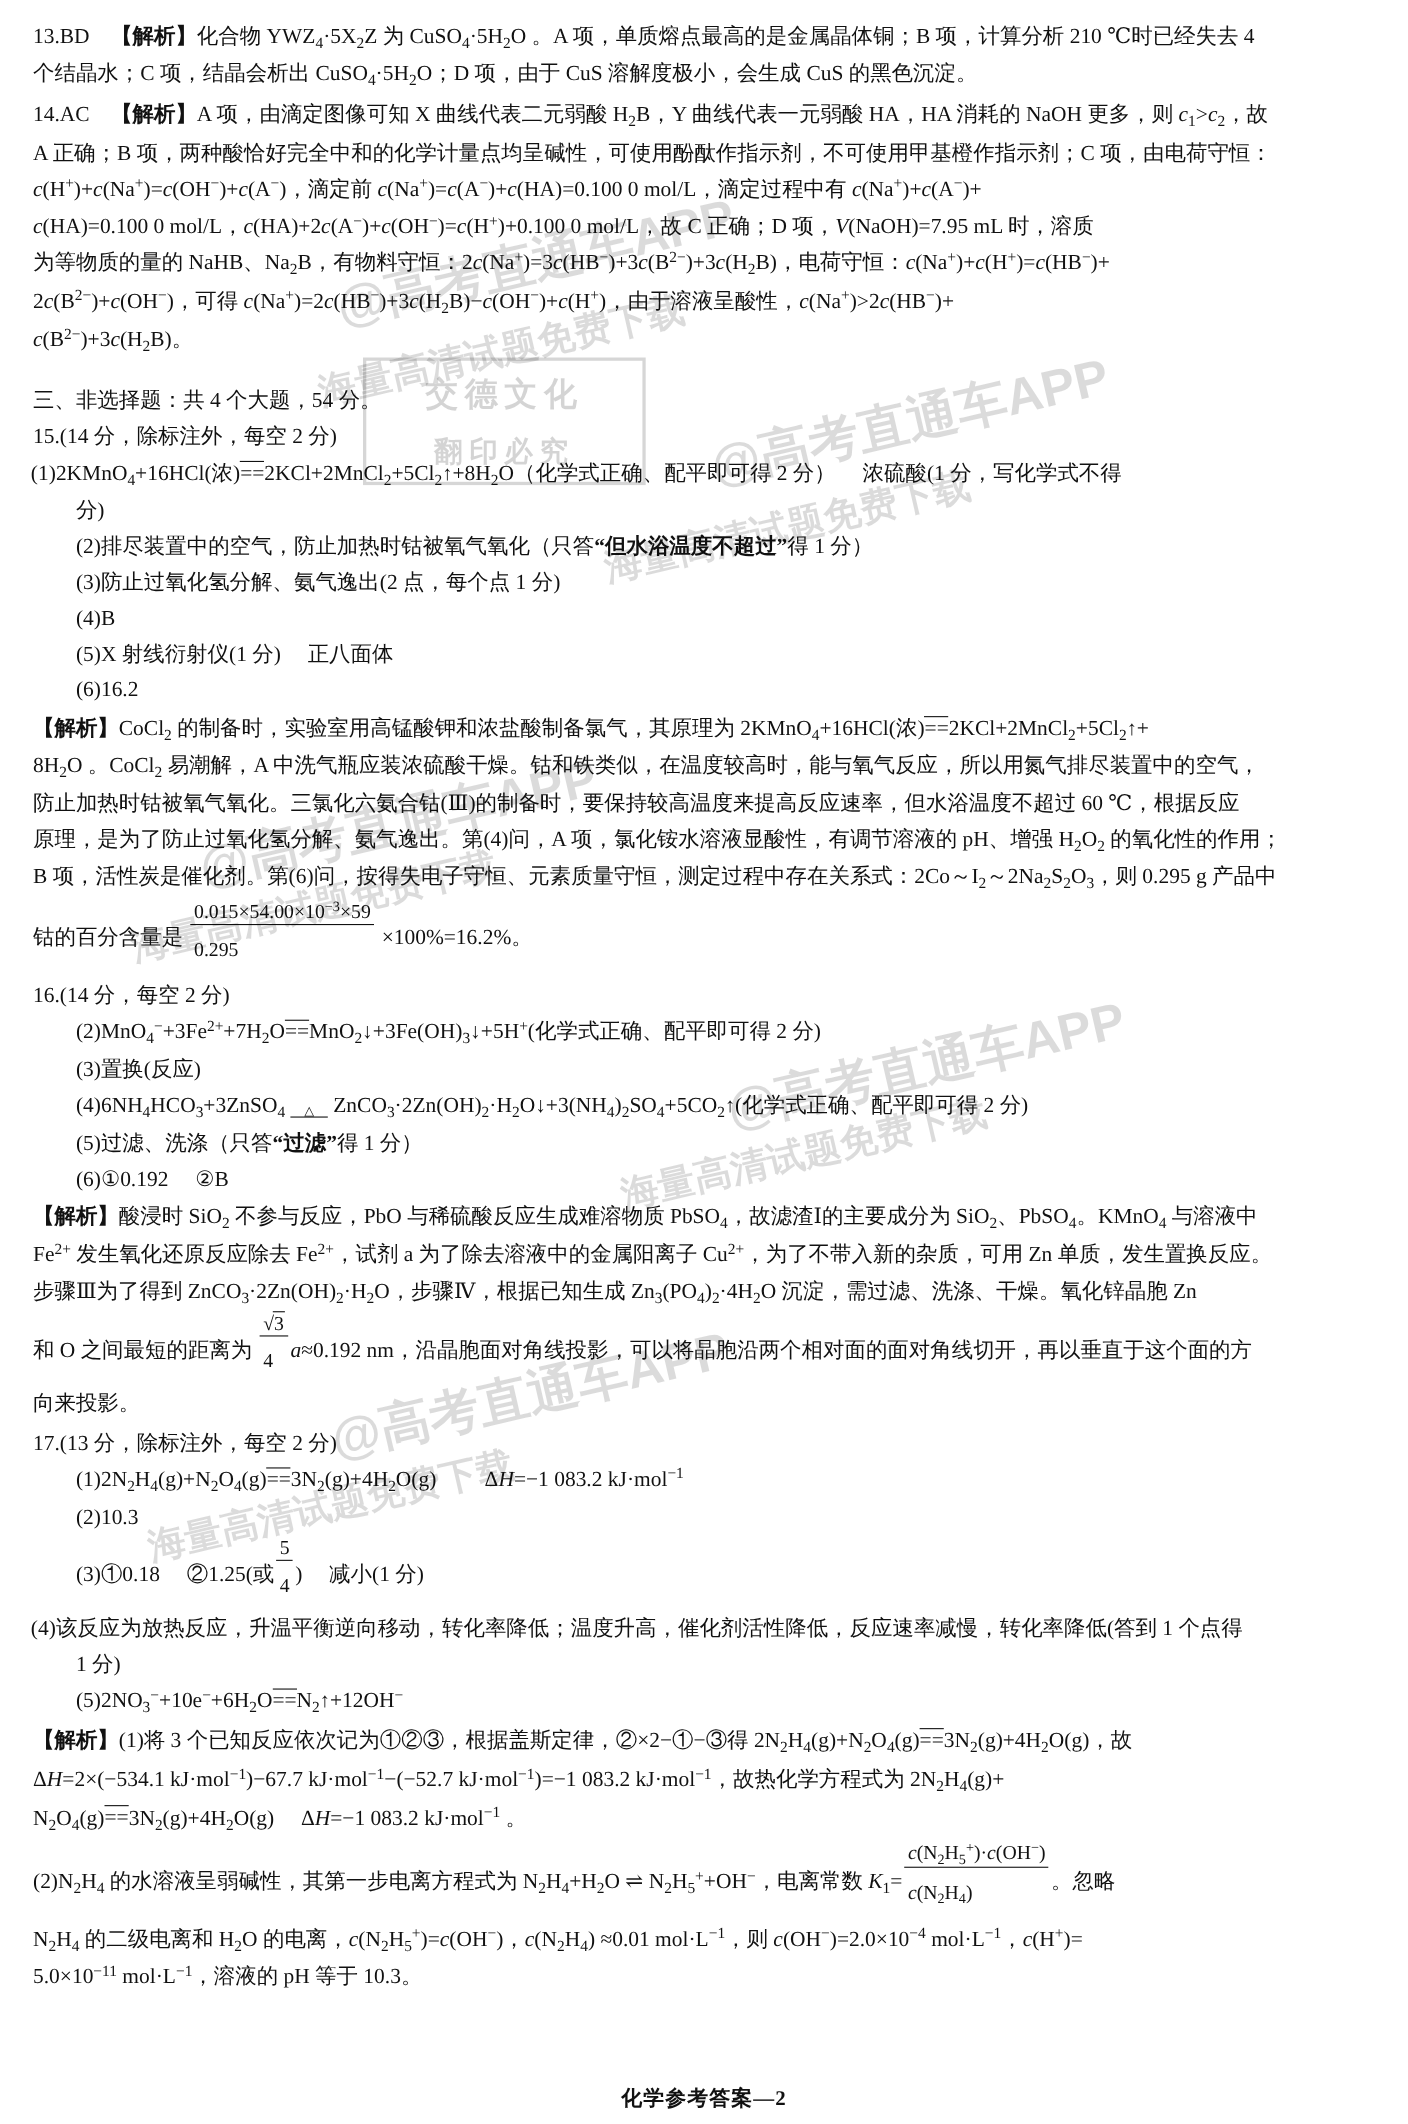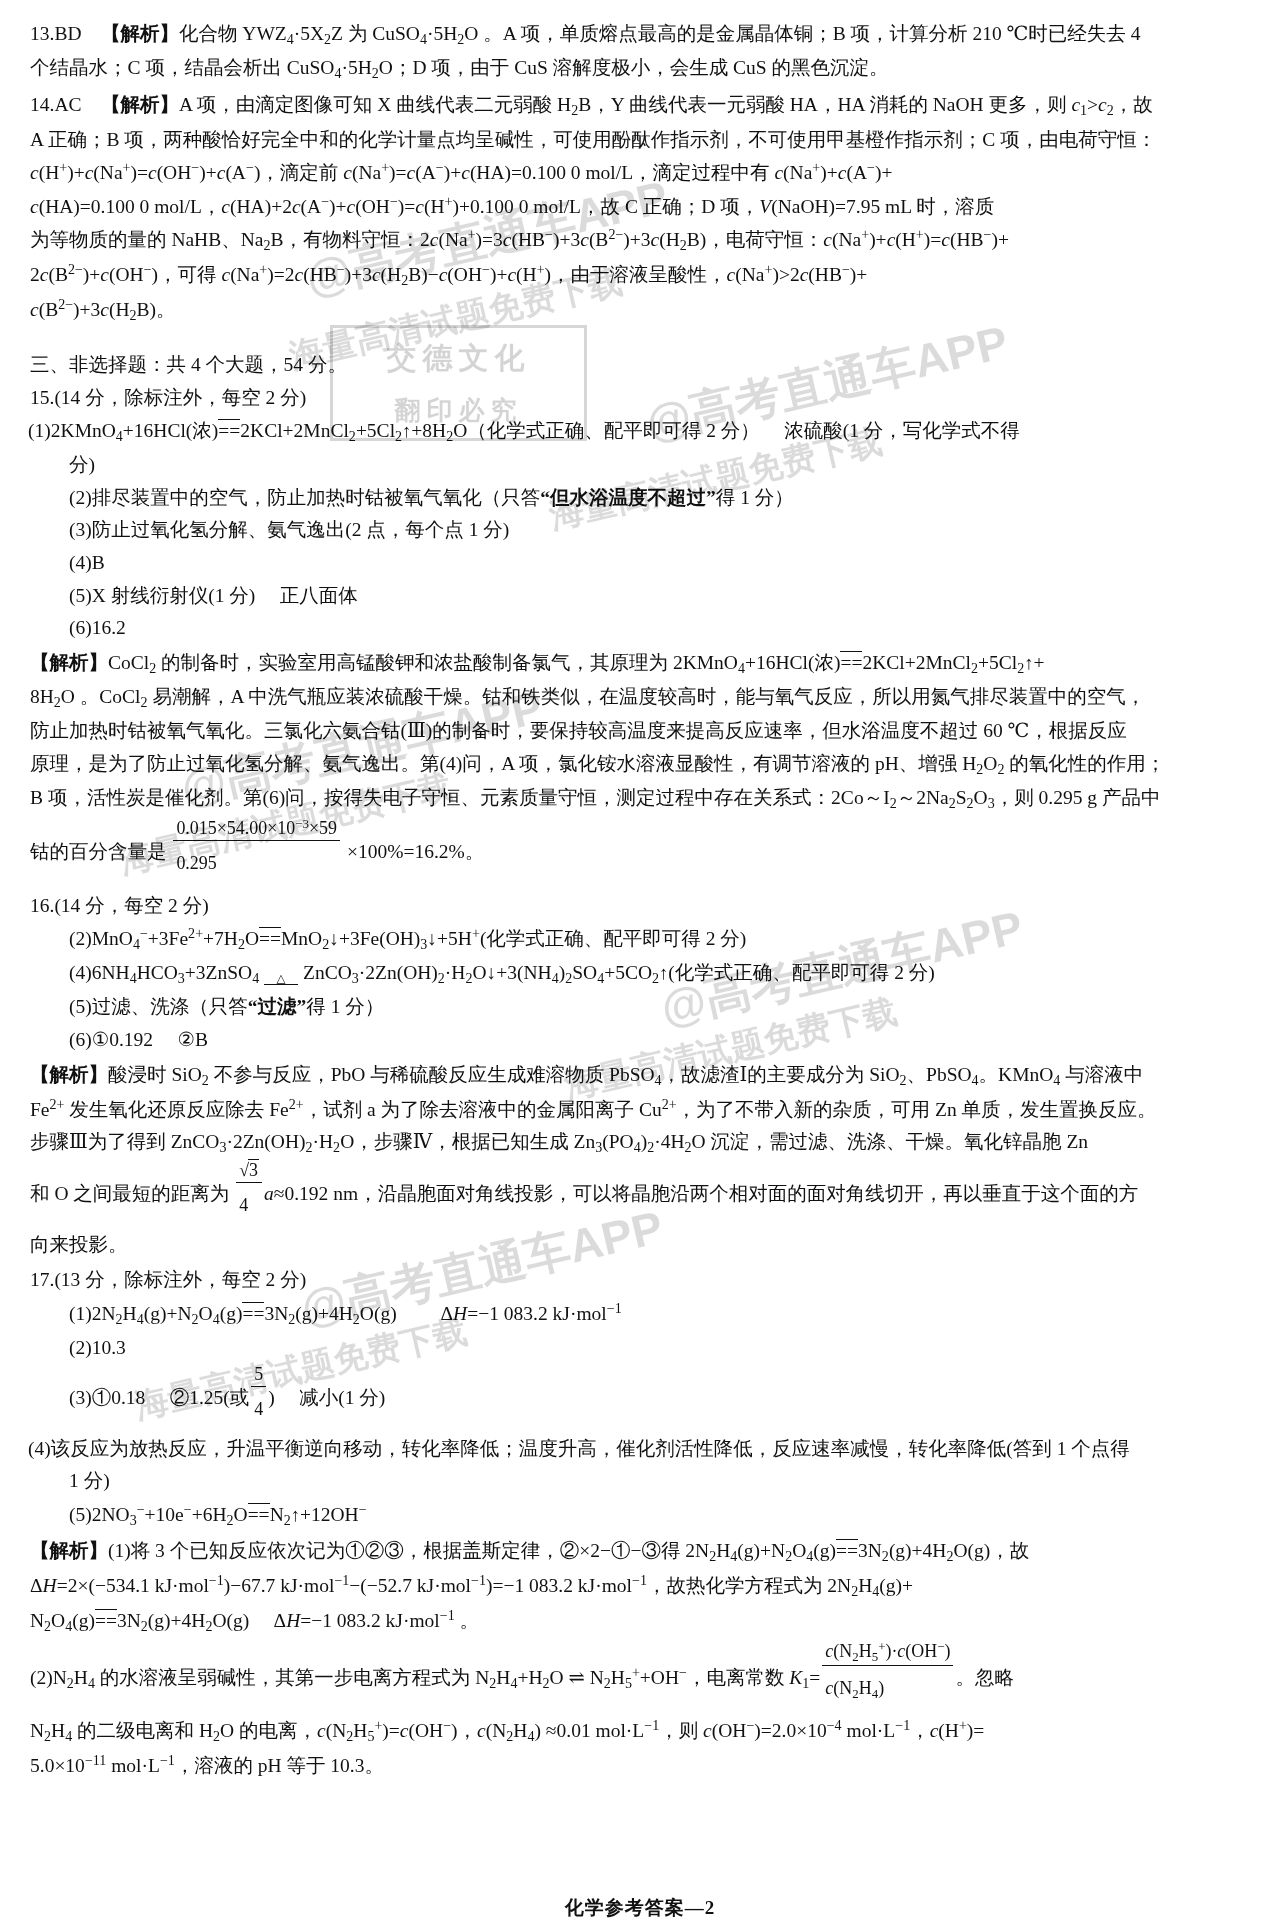--- a/index.html
+++ b/index.html
@@ -170,20 +170,21 @@
     <p class="line" style="line-height:2.3;">
       钴的百分含量是 <span class="frac"><span class="top">0.015×54.00×10<sup>−3</sup>×59</span><span class="bot">0.295</span></span> ×100%=16.2%。
     </p>
   </div>
 
   <div class="num-item">
     <p class="line">16.(14 分，每空 2 分)</p>
     <p class="line sub-item">
       (2)MnO<sub>4</sub><sup>−</sup>+3Fe<sup>2+</sup>+7H<sub>2</sub>O<span class="overline">==</span>MnO<sub>2</sub>↓+3Fe(OH)<sub>3</sub>↓+5H<sup>+</sup>(化学式正确、配平即可得 2 分)
     </p>
+    <p class="line sub-item">(3)置换(反应)</p>
     <p class="line sub-item">
       (4)6NH<sub>4</sub>HCO<sub>3</sub>+3ZnSO<sub>4</sub> <span style="display:inline-block;text-align:center;vertical-align:-0.15em;"><span style="display:block;font-size:0.6em;line-height:0.8;">△</span><span style="display:block;border-top:1.1px solid #111;width:34px;"></span></span> ZnCO<sub>3</sub>·2Zn(OH)<sub>2</sub>·H<sub>2</sub>O↓+3(NH<sub>4</sub>)<sub>2</sub>SO<sub>4</sub>+5CO<sub>2</sub><span class="arrow-up">↑</span>(化学式正确、配平即可得 2 分)
     </p>
     <p class="line sub-item">
       (5)过滤、洗涤（只答<b>“过滤”</b>得 1 分）
     </p>
     <p class="line sub-item">(6)①0.192　 ②B</p>
 
     <p class="line expl">
       <b>【解析】</b>酸浸时 SiO<sub>2</sub> 不参与反应，PbO 与稀硫酸反应生成难溶物质 PbSO<sub>4</sub>，故滤渣Ⅰ的主要成分为 SiO<sub>2</sub>、PbSO<sub>4</sub>。KMnO<sub>4</sub> 与溶液中

